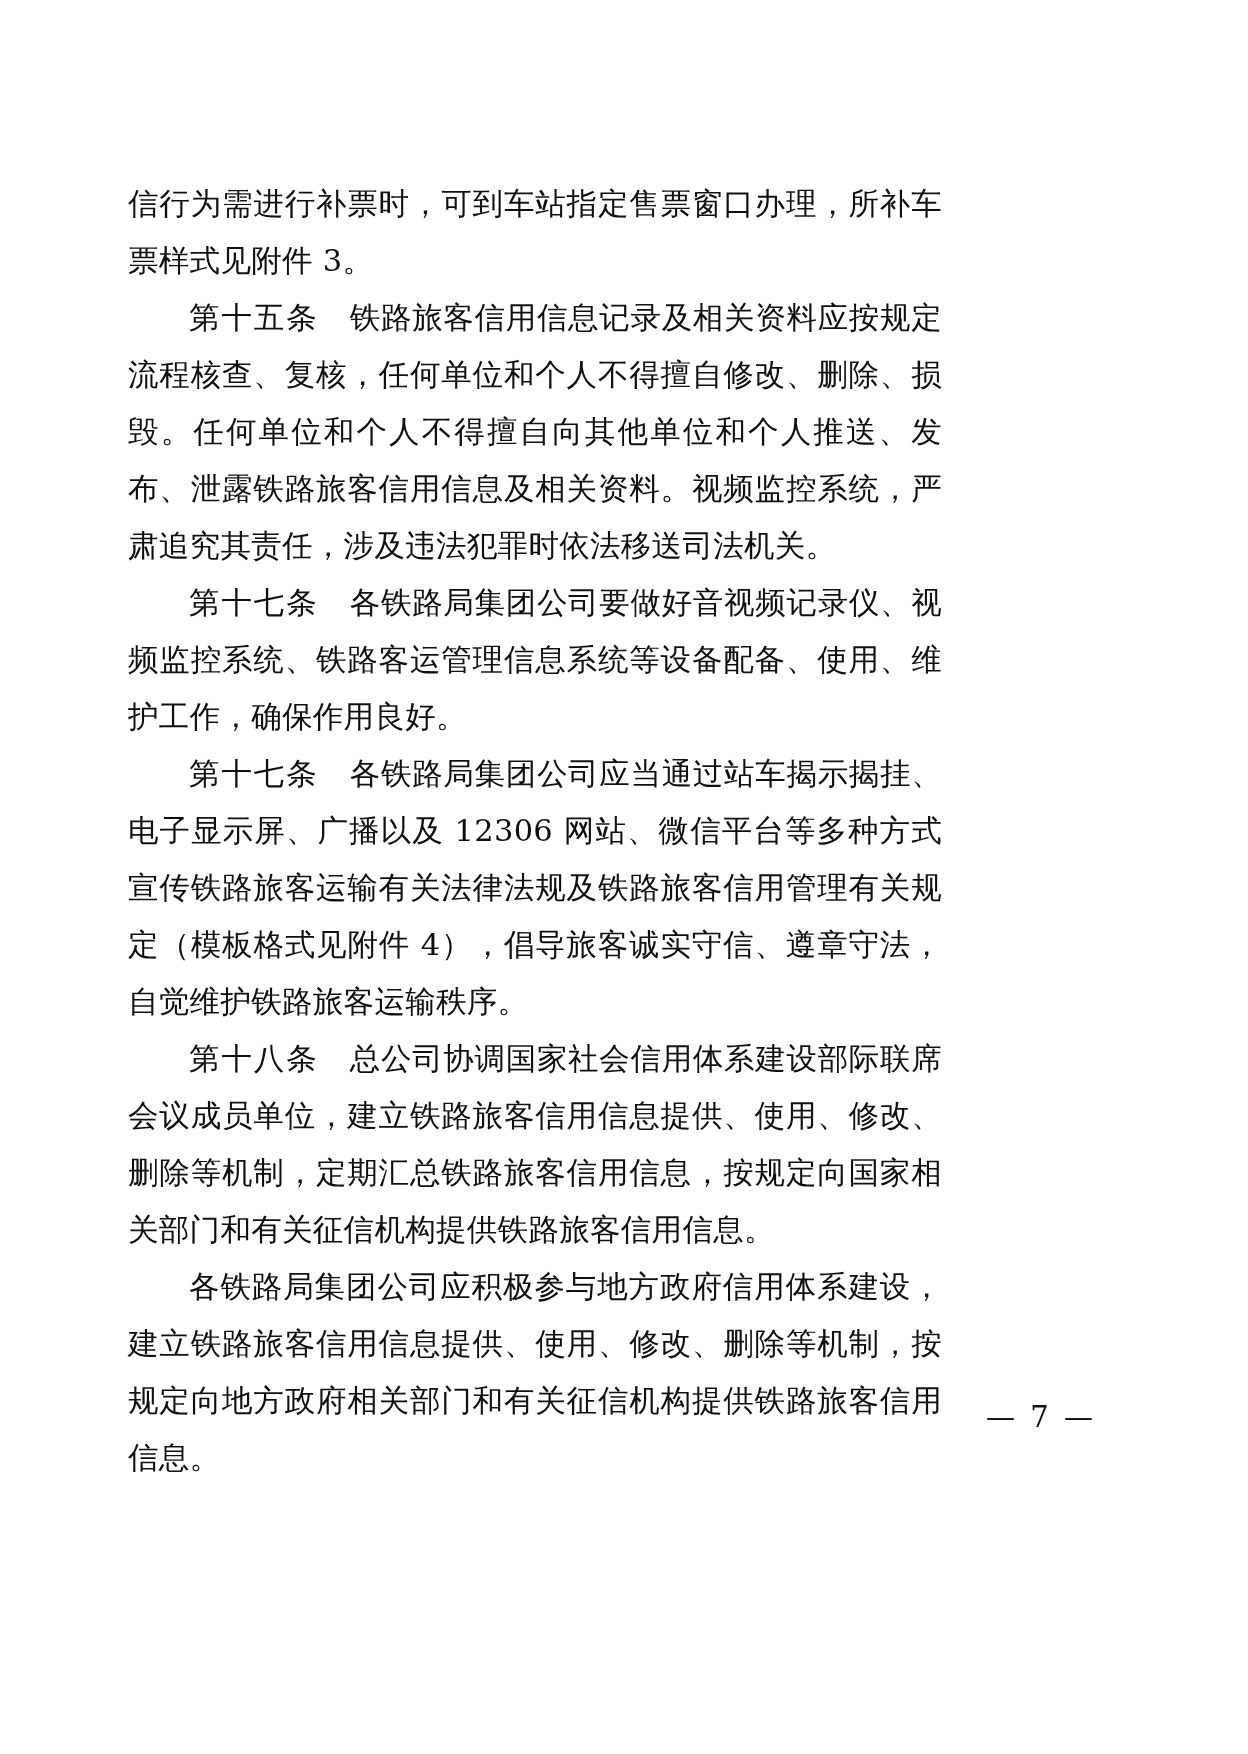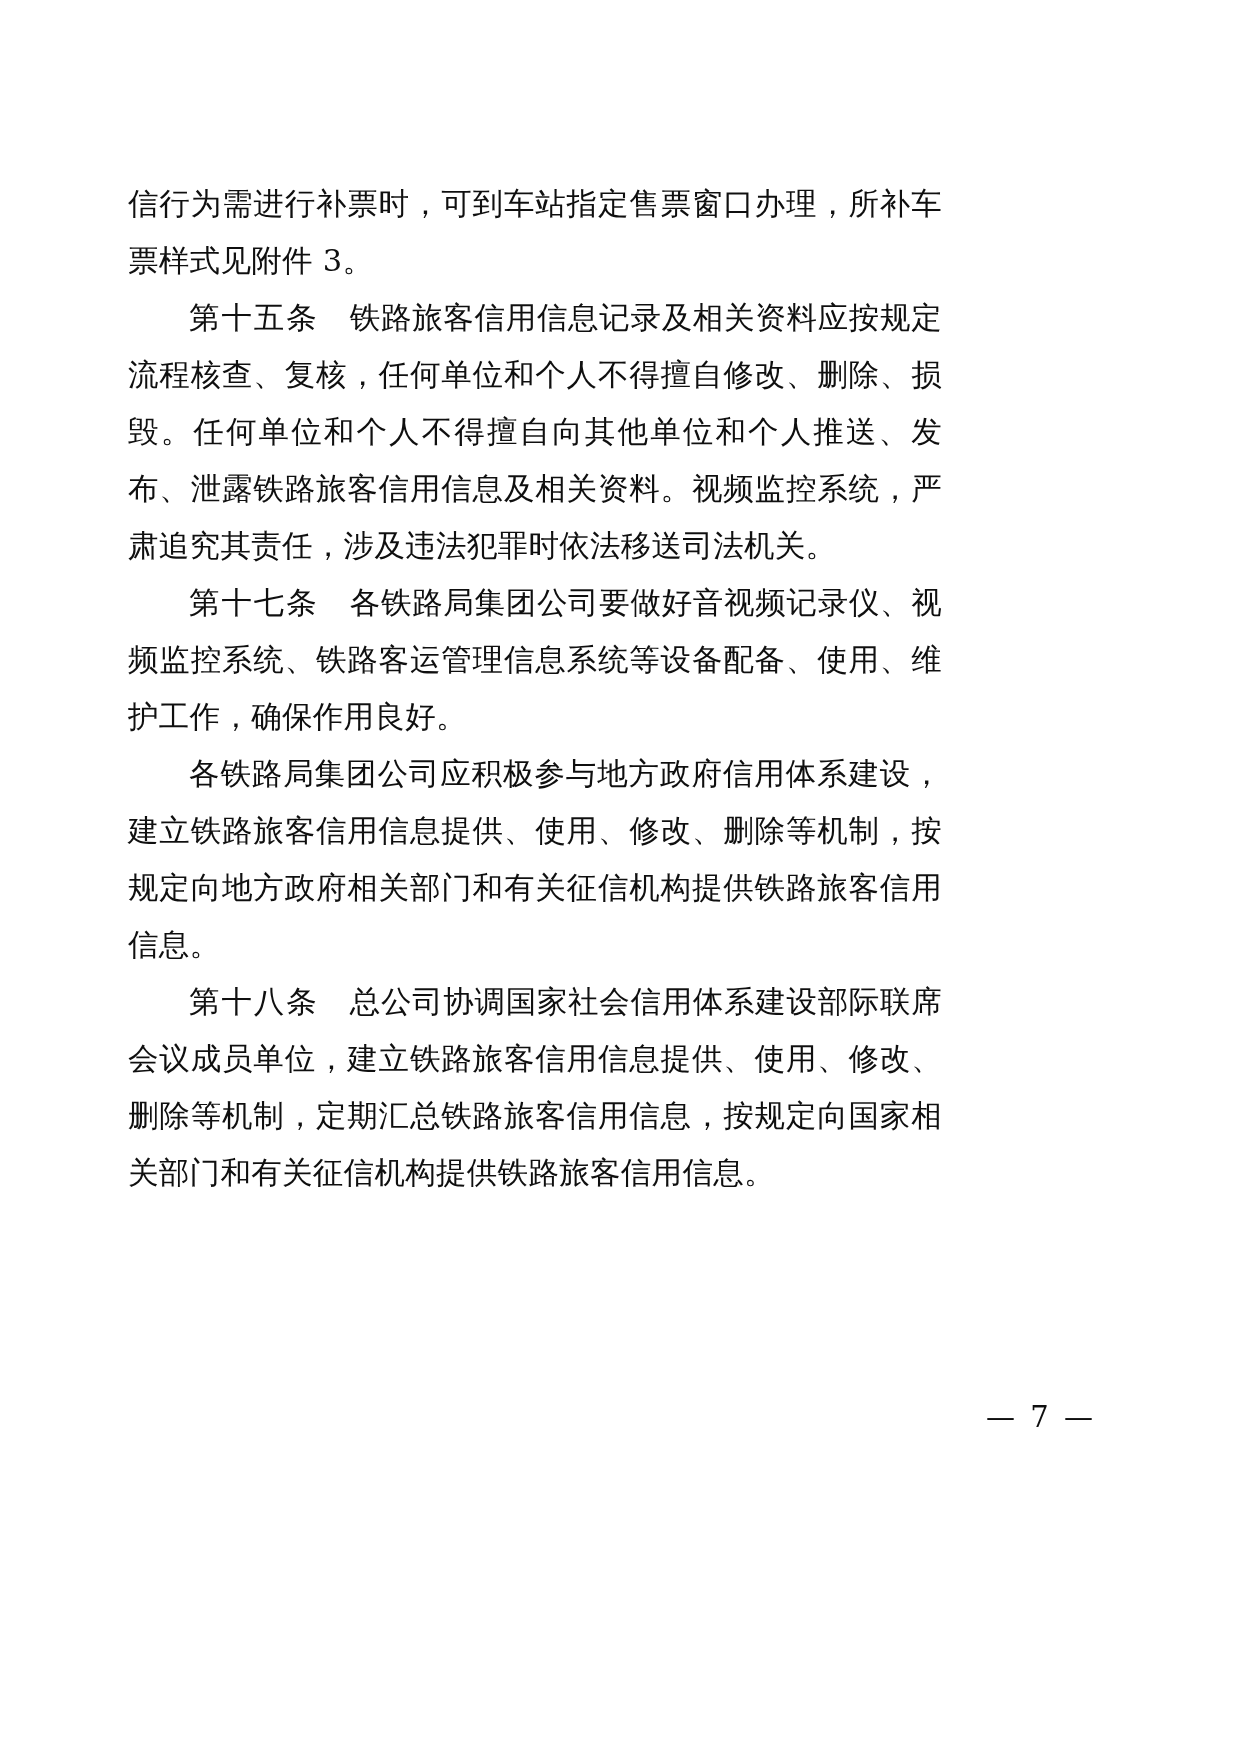--- a/index.html
+++ b/index.html
@@ -59,22 +59,23 @@
 <div class="page">
 
   <div class="content">
 
     <p class="para"><span class="art"></span><span>信行为需进行补票时，可到车站指定售票窗口办理，所补车票样式见附件 3。</span></p>
 
     <p class="para indent"><span class="art">第十五条</span><span>　铁路旅客信用信息记录及相关资料应按规定流程核查、复核，任何单位和个人不得擅自修改、删除、损毁。任何单位和个人不得擅自向其他单位和个人推送、发布、泄露铁路旅客信用信息及相关资料。视频监控系统，严肃追究其责任，涉及违法犯罪时依法移送司法机关。</span></p>
 
     <p class="para indent"><span class="art">第十七条</span><span>　各铁路局集团公司要做好音视频记录仪、视频监控系统、铁路客运管理信息系统等设备配备、使用、维护工作，确保作用良好。</span></p>
 
+    <p class="para indent"><span class="art">第十七条</span><span>　各铁路局集团公司应当通过站车揭示揭挂、电子显示屏、广播以及 12306 网站、微信平台等多种方式宣传铁路旅客运输有关法律法规及铁路旅客信用管理有关规定（模板格式见附件 4），倡导旅客诚实守信、遵章守法，自觉维护铁路旅客运输秩序。</span></p>
+
+    <p class="para indent"><span class="art">第十八条</span><span>　总公司协调国家社会信用体系建设部际联席会议成员单位，建立铁路旅客信用信息提供、使用、修改、删除等机制，定期汇总铁路旅客信用信息，按规定向国家相关部门和有关征信机构提供铁路旅客信用信息。</span></p>
 
     <p class="para indent"><span class="art"></span><span>各铁路局集团公司应积极参与地方政府信用体系建设，建立铁路旅客信用信息提供、使用、修改、删除等机制，按规定向地方政府相关部门和有关征信机构提供铁路旅客信用信息。</span></p>
-
-    <p class="para indent"><span class="art">第十八条</span><span>　总公司协调国家社会信用体系建设部际联席会议成员单位，建立铁路旅客信用信息提供、使用、修改、删除等机制，定期汇总铁路旅客信用信息，按规定向国家相关部门和有关征信机构提供铁路旅客信用信息。</span></p>
 
   </div>
 
   <div class="footer">— 7 —</div>
 
 </div>
 
 </body></html>

